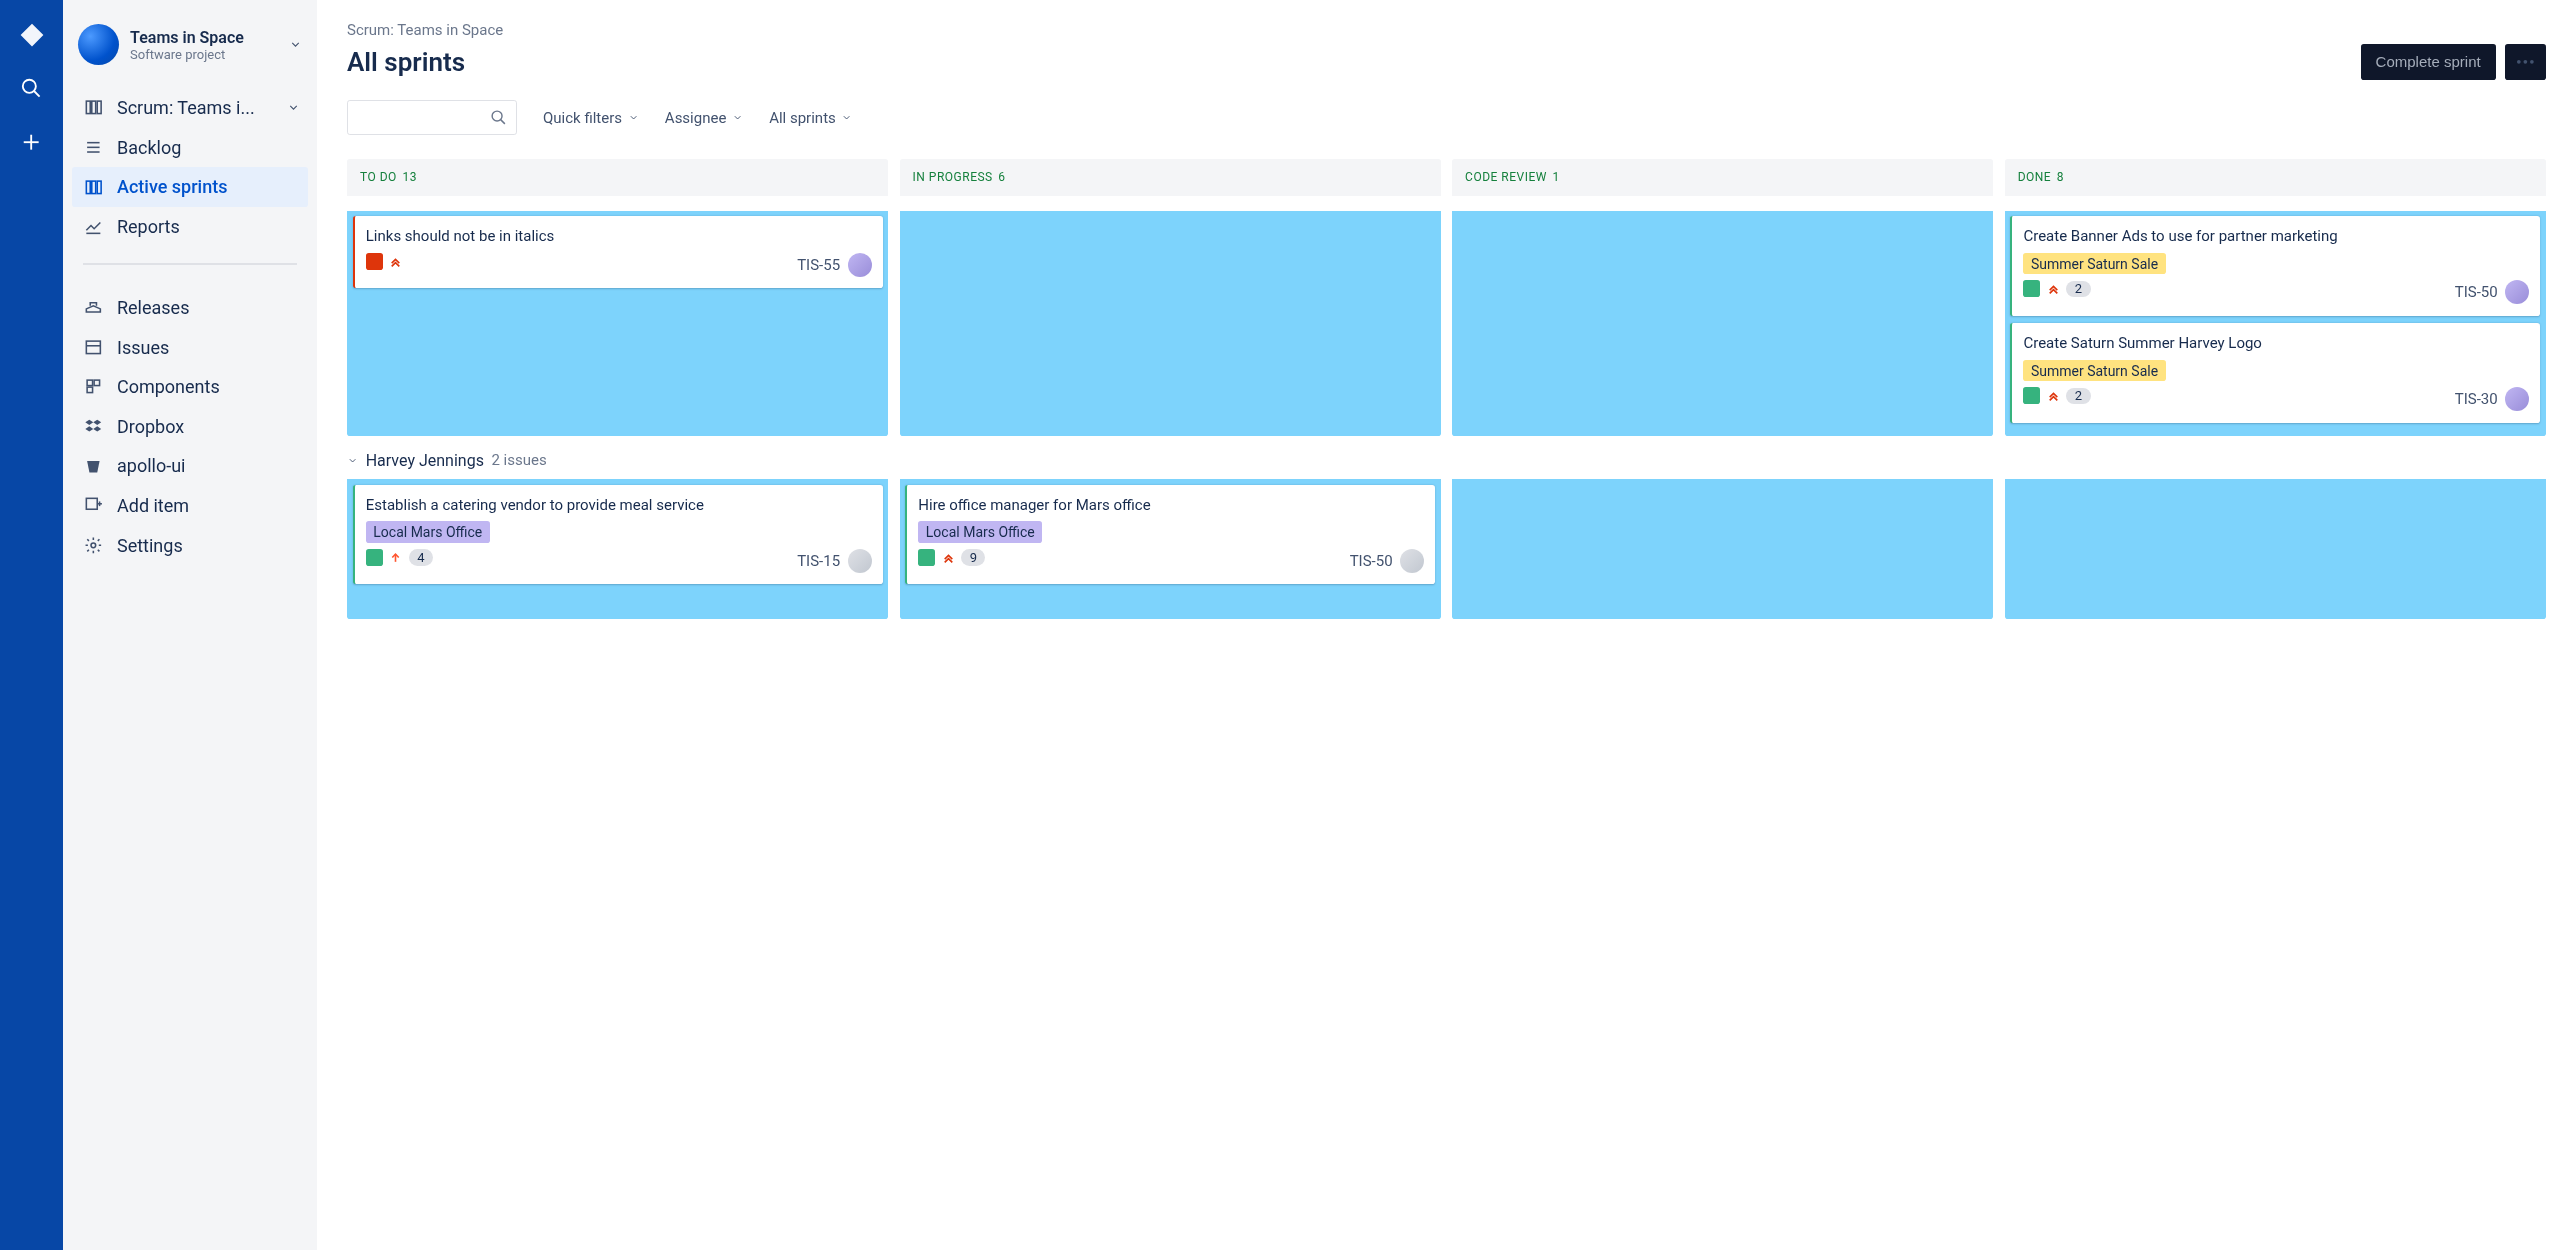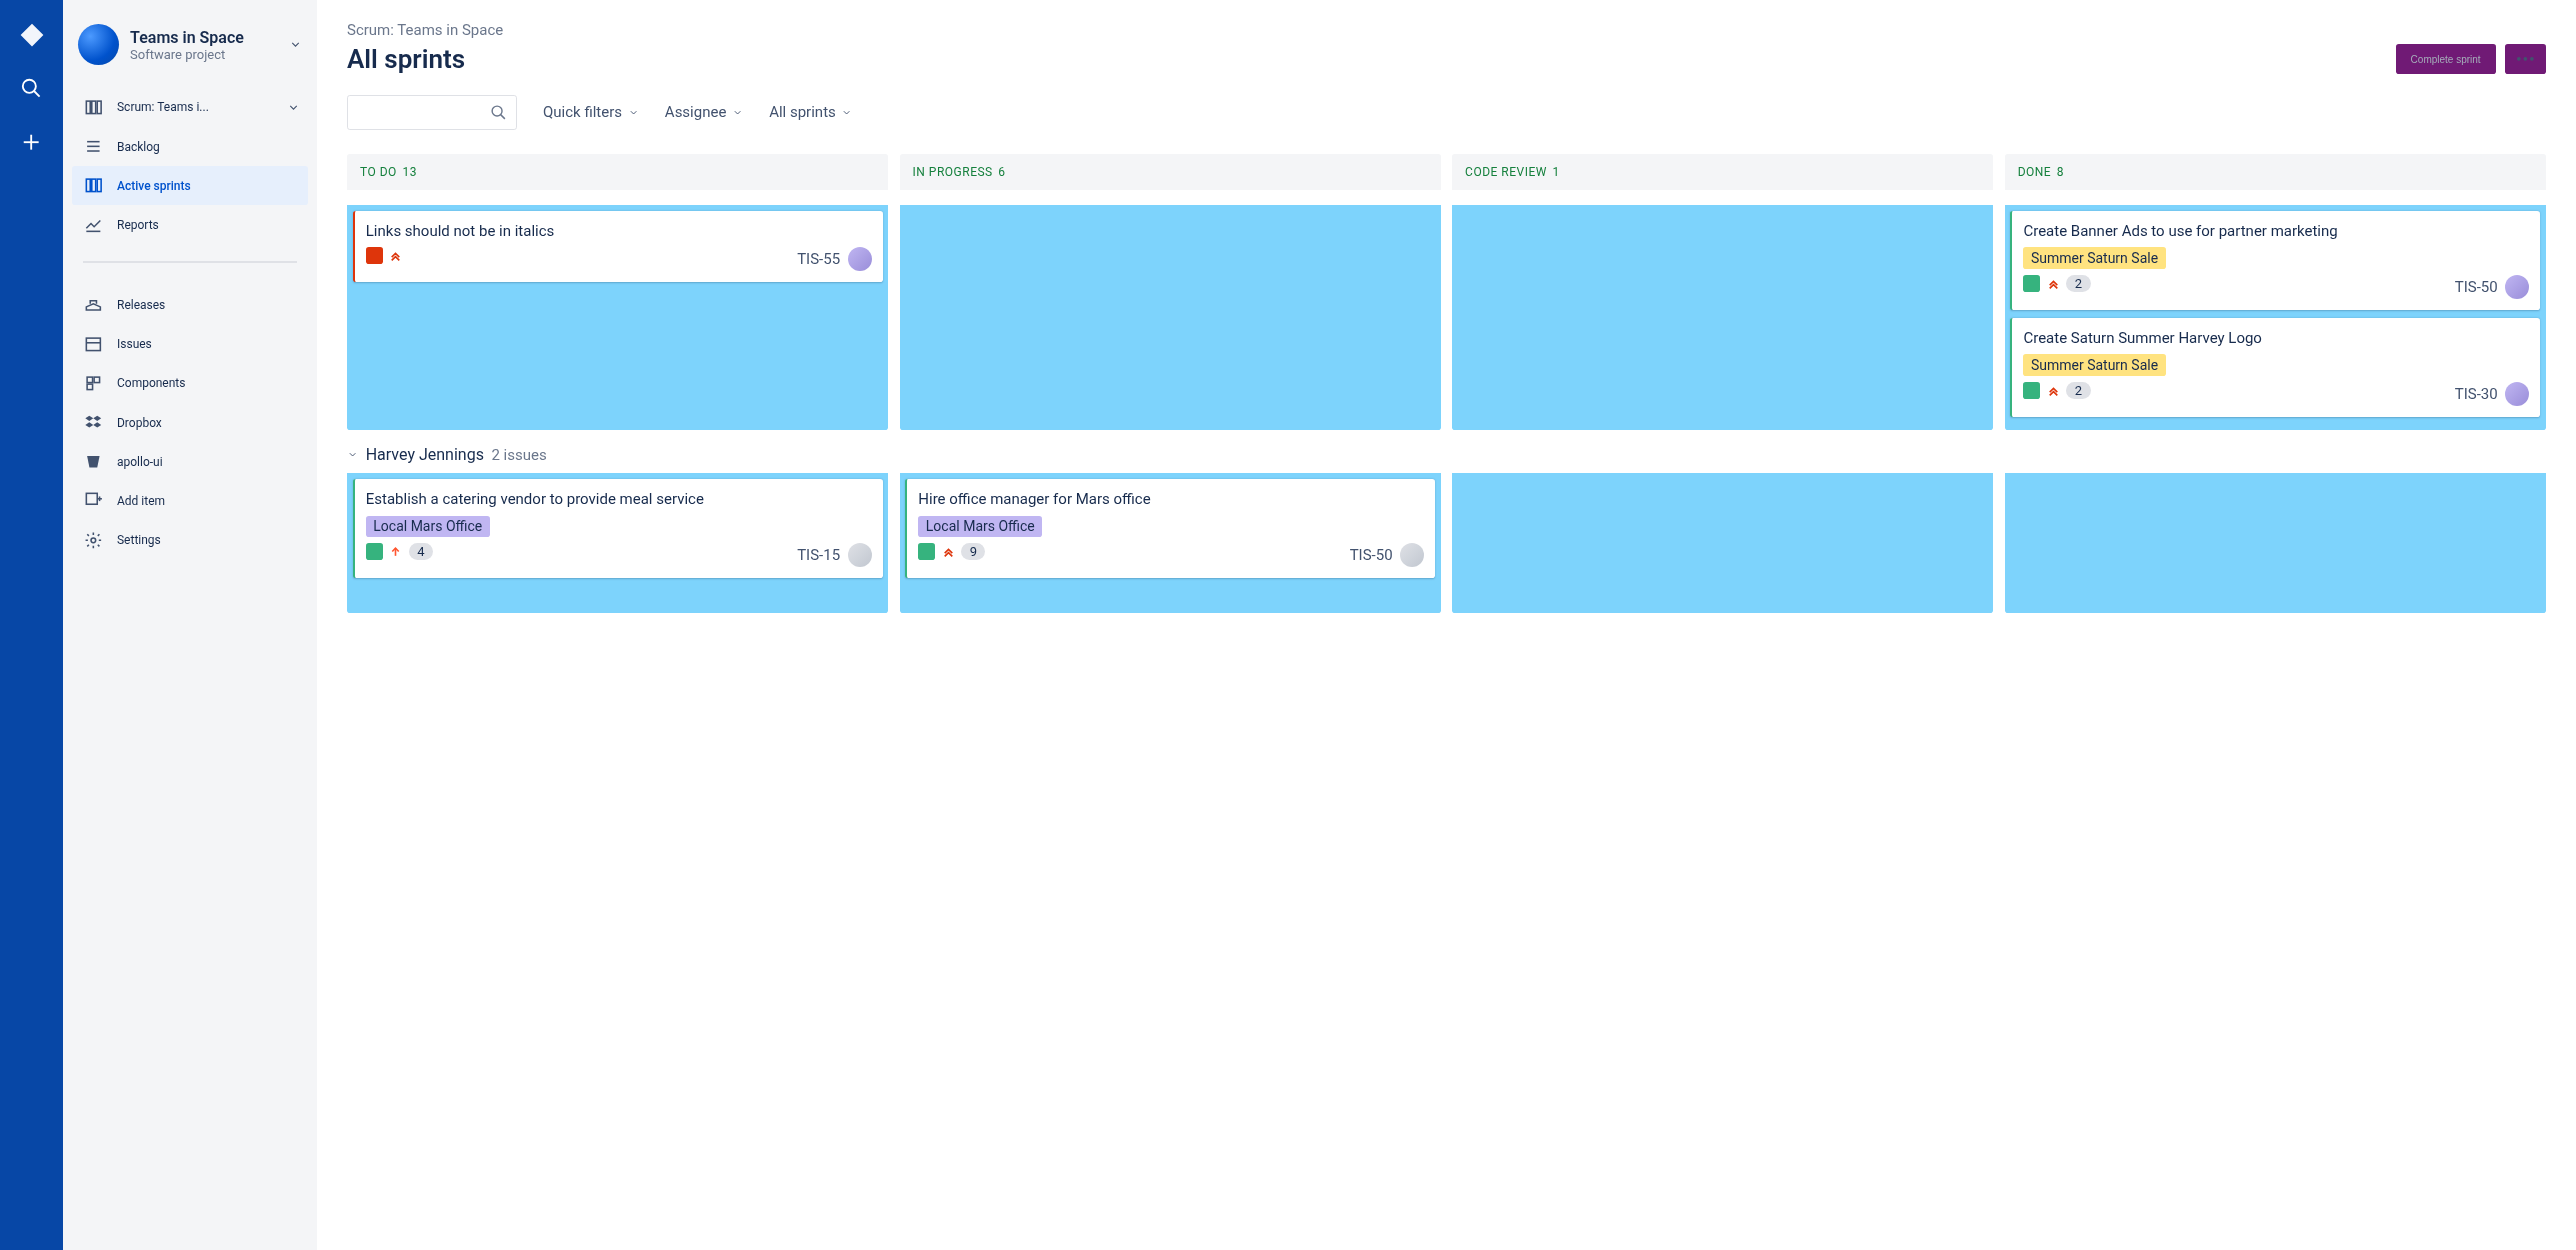--- a/index.html
+++ b/index.html
@@ -12,35 +12,35 @@
 
 
 .sidebar { width: 254px; background: #F4F5F7; padding: 18.7px 9.3px; display:flex; flex-direction:column; }
 .proj-head { display:flex; align-items:center; gap:11.2px; padding:5.6px 5.6px 17px 5.6px; position:relative; cursor:pointer; }
 .proj-avatar { width:41px; height:41px; border-radius:50%; background: radial-gradient(circle at 30% 30%, #4C9AFF 0%, #0052CC 60%, #0747A6 100%); }
 .proj-title { font-size:16px; font-weight:600; color:#172B4D; }
 .proj-sub { font-size:13px; color:#6B778C; }
 .proj-chevron { position:absolute; right:5.6px; color:#42526E; }
 
 .nav-section { margin-top:5.6px; }
-.nav-item { display:flex; align-items:center; gap:13px; padding:9.3px 11.2px; border-radius:2.8px; cursor:pointer; font-size:12px; color:#172B4D; }
+.nav-item { display:flex; align-items:center; gap:13px; padding:9.3px 11.2px; border-radius:2.8px; cursor:pointer; font-size:18px; color:#172B4D; }
 .nav-item.selected { background:#E6EFFC; color:#0052CC; font-weight:500; }
 .nav-item .nav-icon { width:20.5px; height:20.5px; display:flex; align-items:center; justify-content:center; color:#42526E; }
 .nav-item.selected .nav-icon { color:#0052CC; }
 .nav-item.hasChevron { position:relative; }
 .nav-item .chev { position:absolute; right:7.5px; color:#42526E; }
 .divider { height:1.9px; background:#DFE1E6; margin:17px 11.2px; }
 
 
 .main { flex:1; padding: 20.5px 30px; overflow:auto; }
 .breadcrumb { font-size:15px; color:#6B778C; margin-bottom:5.6px; }
 .header-row { display:flex; align-items:center; justify-content:space-between; }
 .page-title { font-size:26px; font-weight:600; color:#172B4D; }
 .header-actions { display:flex; gap:9.3px; }
-.btn { border:none; background:#701a75; color:#A5ADBA; padding:9.3px 15px; border-radius:2.8px; font-size:10px; cursor:pointer; }
+.btn { border:none; background:#0f172a; color:#A5ADBA; padding:9.3px 15px; border-radius:2.8px; font-size:15px; cursor:pointer; }
 .btn-more { padding:9.3px 11.2px; }
 
 .filter-row { display:flex; align-items:center; gap:26px; margin-top:20.5px; }
 .search-box { width:170px; height:35px; border:1.9px solid #DFE1E6; border-radius:2.8px; display:flex; align-items:center; justify-content:flex-end; padding-right:9.3px; }
 .dropdown { display:flex; align-items:center; gap:5.6px; font-size:15px; color:#42526E; cursor:pointer; }
 
 
 .columns { display:flex; gap:11.2px; margin-top:24px; }
 .col-head { flex:1; background:#F4F5F7; padding:11.2px 13px; font-size:12px; color:#15803d; letter-spacing:0.5px; border-radius:2.8px 2.8px 0 0; }
 .col-head .cnt { margin-left:5.6px; }

